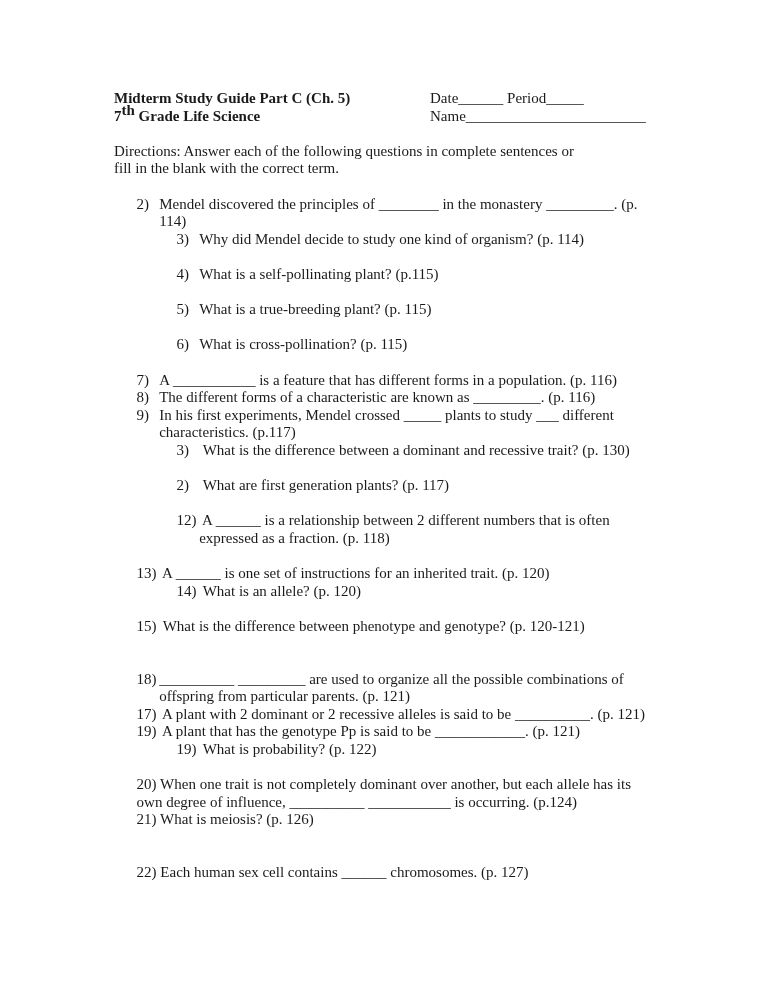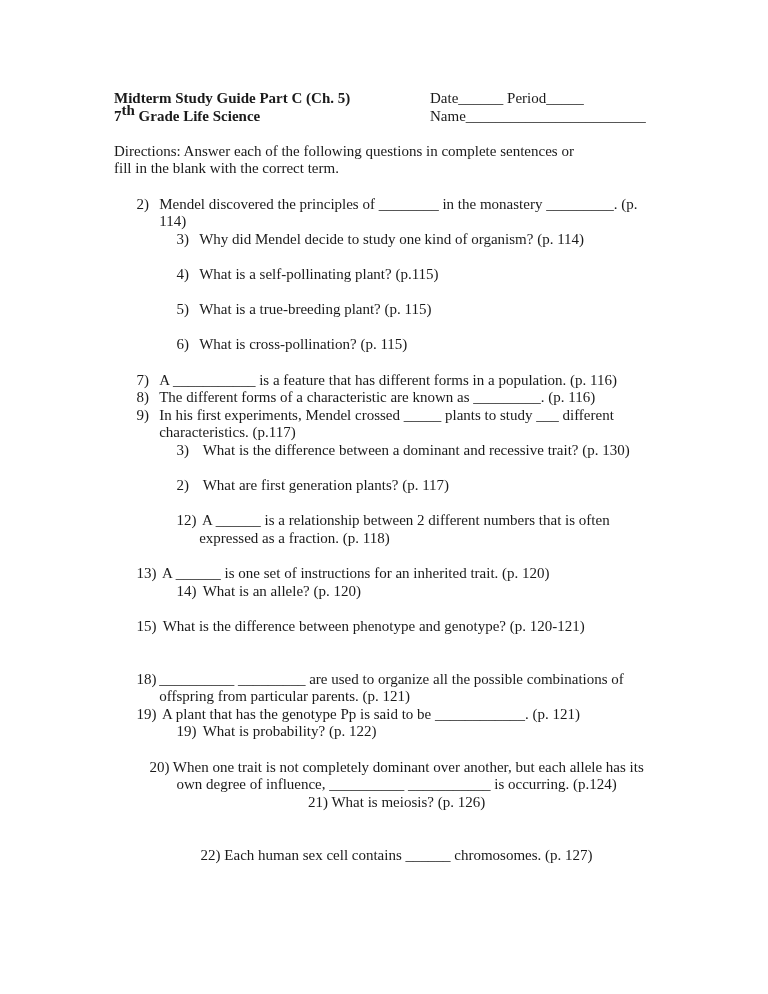--- a/index.html
+++ b/index.html
@@ -17,21 +17,21 @@
     overflow: hidden;
   }
   .header { display: flex; }
   .header-left { flex: 0 0 316px; font-weight: bold; }
   .header-right { flex: 1 1 auto; font-weight: normal; }
   .ordinal { font-size: 15px; vertical-align: super; line-height: 0; }
   .directions { font-weight: normal; margin: 17.6px 0 17.6px 0; }
   .questions { margin-left: 22.6px; width: 520px; }
   .q { padding-left: 22.6px; text-indent: -22.6px; }
   .q .qnum { display: inline-block; min-width: 22.6px; text-indent: 0; }
-  .q.plain { padding-left: 0; text-indent: 0; text-align: center; }
+  .q.plain { padding-left: 0; text-indent: 0; }
   .q.plain .qnum { display: inline; min-width: 0; }
   .mb1 { margin-bottom: 17.6px; margin-left: 40px; }
   .mb2 { margin-bottom: 35.2px; }
 </style>
 </head>
 <body>
 
 <div class="page">
 
   <div class="header">
@@ -56,20 +56,21 @@
     <div class="q"><span class="qnum">7)</span><span>A ___________ is a feature that has different forms in a population. (p. 116)</span></div>
     <div class="q"><span class="qnum">8)</span><span>The different forms of a characteristic are known as _________. (p. 116)</span></div>
     <div class="q"><span class="qnum">9)</span><span>In his first experiments, Mendel crossed _____ plants to study ___ different characteristics. (p.117)</span></div>
     <div class="q mb1"><span class="qnum">3)</span><span> What is the difference between a dominant and recessive trait? (p. 130)</span></div>
     <div class="q mb1"><span class="qnum">2)</span><span> What are first generation plants? (p. 117)</span></div>
     <div class="q mb1"><span class="qnum">12)</span><span> A ______ is a relationship between 2 different numbers that is often expressed as a fraction. (p. 118)</span></div>
     <div class="q"><span class="qnum">13)</span><span> A ______ is one set of instructions for an inherited trait. (p. 120)</span></div>
     <div class="q mb1"><span class="qnum">14)</span><span> What is an allele? (p. 120)</span></div>
     <div class="q mb2"><span class="qnum">15)</span><span> What is the difference between phenotype and genotype? (p. 120-121)</span></div>
     <div class="q"><span class="qnum">18)</span><span>__________ _________ are used to organize all the possible combinations of offspring from particular parents. (p. 121)</span></div>
+    <div class="q"><span class="qnum">17)</span><span> A plant with 2 dominant or 2 recessive alleles is said to be __________. (p. 121)</span></div>
     <div class="q"><span class="qnum">19)</span><span> A plant that has the genotype Pp is said to be ____________. (p. 121)</span></div>
     <div class="q mb1"><span class="qnum">19)</span><span> What is probability? (p. 122)</span></div>
     <div class="q plain"><span class="qnum">20)</span><span> When one trait is not completely dominant over another, but each allele has its own degree of influence, __________ ___________ is occurring. (p.124)</span></div>
     <div class="q plain mb2"><span class="qnum">21)</span><span> What is meiosis? (p. 126)</span></div>
     <div class="q plain"><span class="qnum">22)</span><span> Each human sex cell contains ______ chromosomes. (p. 127)</span></div>
   </div>
 
 </div>
 
 </body></html>

